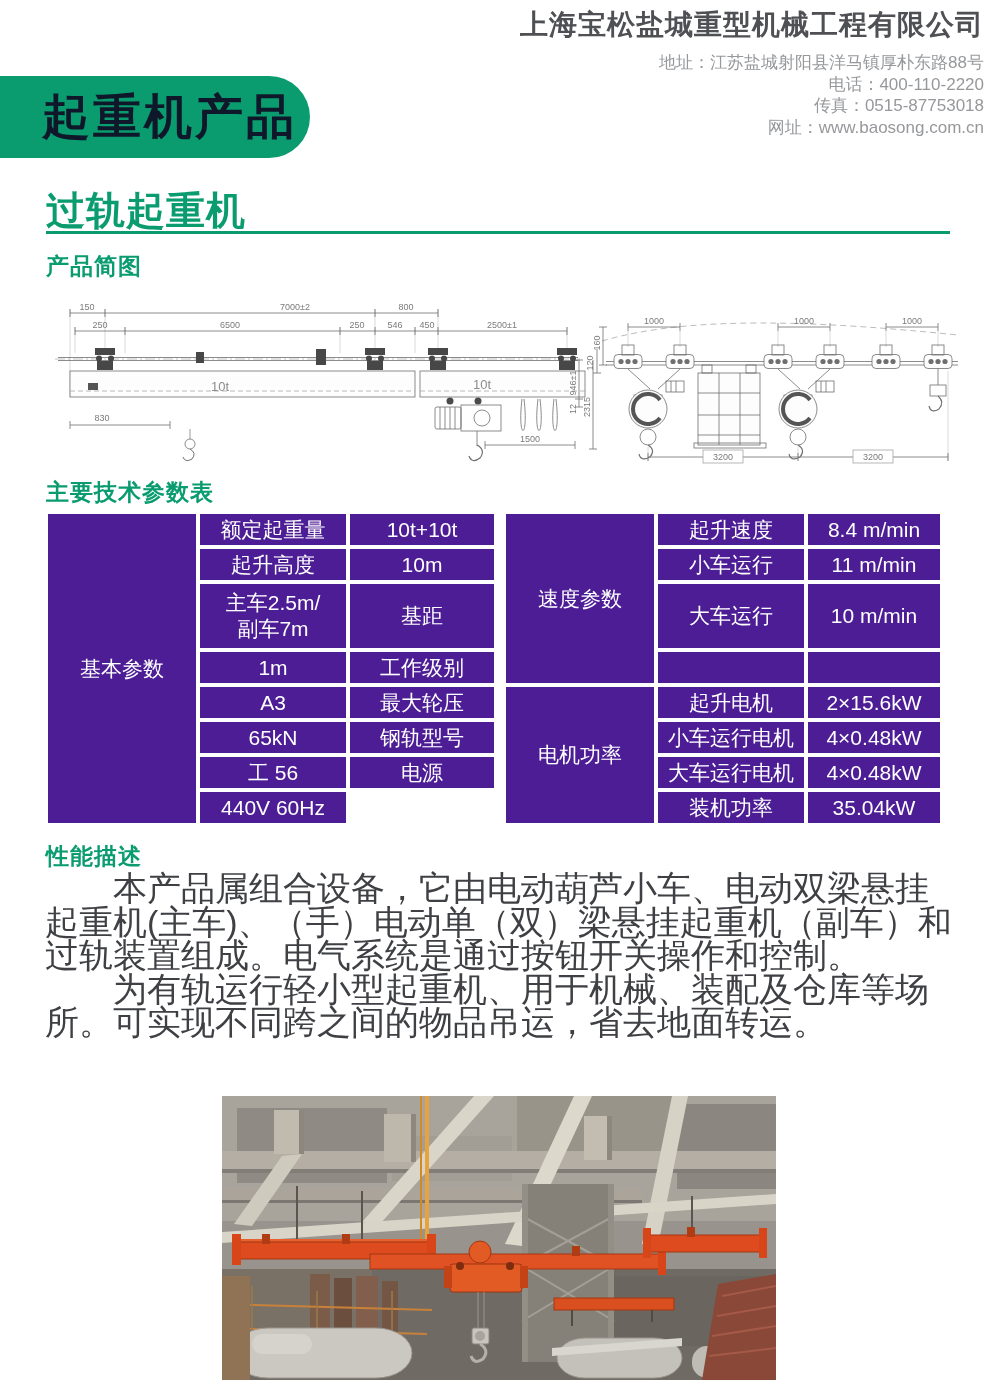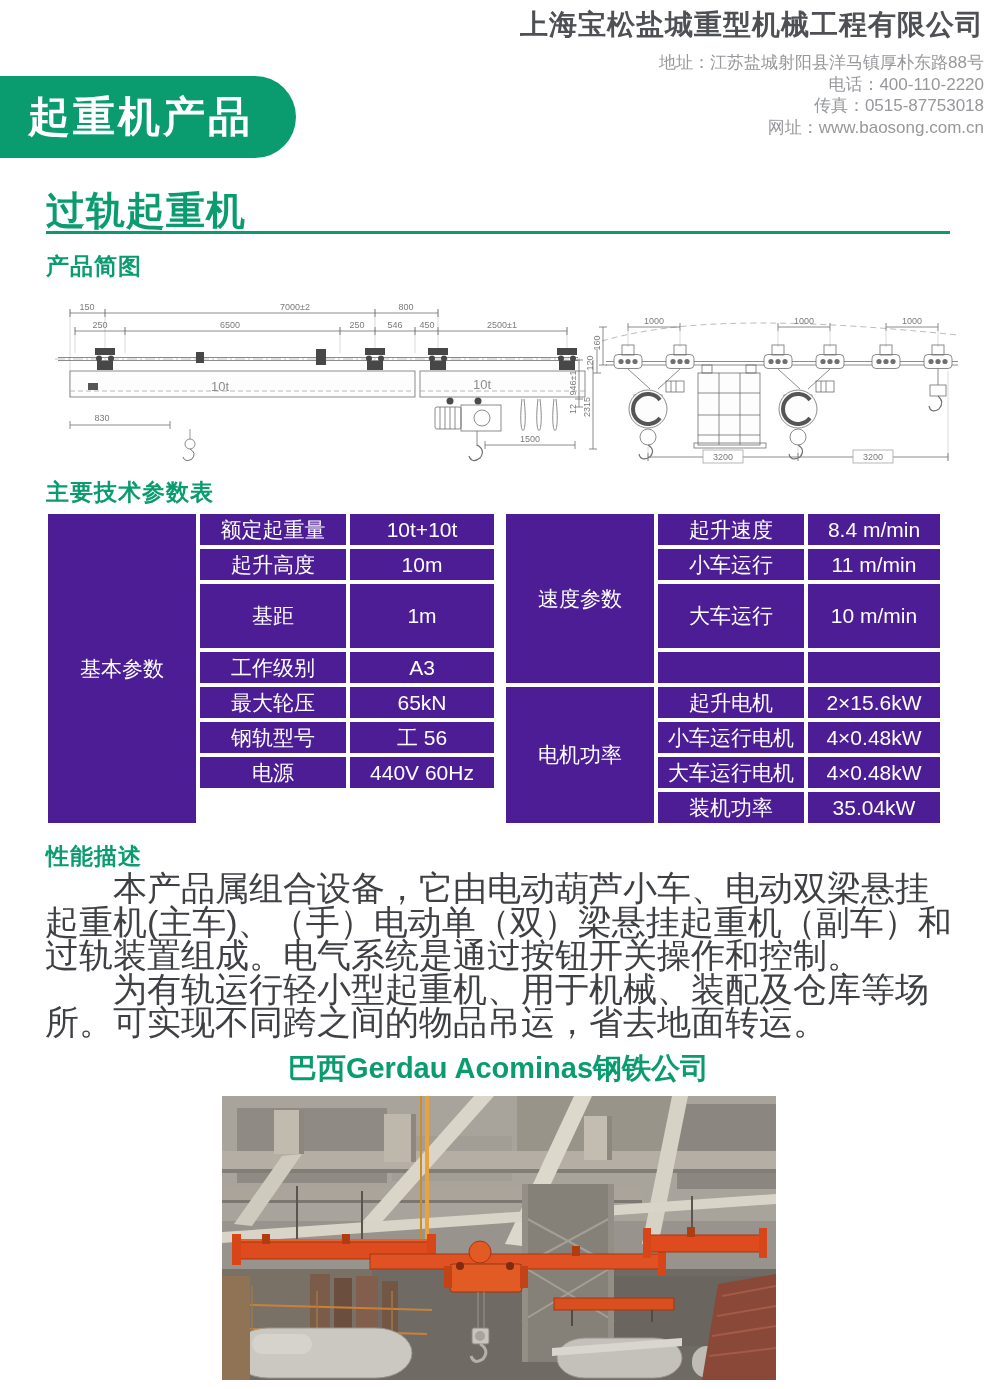--- a/index.html
+++ b/index.html
@@ -5,22 +5,22 @@
   html,body{margin:0;padding:0;background:#ffffff;font-family:"Liberation Sans",sans-serif;}
   #page{position:relative;width:997px;height:1389px;background:#fff;overflow:hidden;}
 
   
   .contact{position:absolute;top:6px;right:13px;text-align:right;}
   .company{font-size:28px;font-weight:bold;color:#4f5054;letter-spacing:1px;margin-bottom:8px;}
   .contact-line{font-size:17px;color:#96989b;line-height:21.5px;}
 
   
   .badge{position:absolute;left:0;top:76px;width:268px;height:82px;background:#0a9c6f;
-         border-radius:0 41px 41px 0;color:#ffffff;font-size:42px;font-weight:bold;
-         display:flex;align-items:center;padding-left:28px;letter-spacing:3px;}
+         border-radius:0 41px 41px 0;color:#0f172a;font-size:48px;font-weight:bold;
+         display:flex;align-items:center;padding-left:42px;letter-spacing:3px;}
 
   .product-title{position:absolute;left:46px;top:184px;font-size:39px;font-weight:bold;color:#0a9c6f;letter-spacing:1px;}
   .rule{position:absolute;left:46px;top:231px;width:904px;height:3px;background:#0a9c6f;}
   .sec{position:absolute;left:46px;font-size:23px;font-weight:bold;color:#0a9c6f;letter-spacing:1px;}
   #sec-diagram{top:251px;}
   #sec-params{top:477px;text-align:center;}
   #sec-perf{top:841px;}
 
   .diagram-wrap{position:absolute;left:30px;top:297px;width:935px;height:176px;}
   .diagram-wrap svg{display:block;}
@@ -316,20 +316,22 @@
 
   <div class="sec" id="sec-params">主要技术参数表</div>
 
   <div class="spec-table">
     <div class="spec-left">
       <div class="cell g-basic">基本参数</div>
       <div class="cell">额定起重量</div>
       <div class="cell">10t+10t</div>
       <div class="cell">起升高度</div>
       <div class="cell">10m</div>
+      <div class="cell">主车2.5m/
+副车7m</div>
       <div class="cell">基距</div>
       <div class="cell">1m</div>
       <div class="cell">工作级别</div>
       <div class="cell">A3</div>
       <div class="cell">最大轮压</div>
       <div class="cell">65kN</div>
       <div class="cell">钢轨型号</div>
       <div class="cell">工 56</div>
       <div class="cell">电源</div>
       <div class="cell">440V 60Hz</div>
@@ -356,21 +358,20 @@
     </div>
   </div>
 
   <div class="sec" id="sec-perf">性能描述</div>
 
   <div class="perf-text">
     <p>本产品属组合设备，它由电动葫芦小车、电动双梁悬挂起重机(主车)、（手）电动单（双）梁悬挂起重机（副车）和过轨装置组成。电气系统是通过按钮开关操作和控制。</p>
     <p>为有轨运行轻小型起重机、用于机械、装配及仓库等场所。可实现不同跨之间的物品吊运，省去地面转运。</p>
   </div>
 
-  <div class="case-title">巴西Gerdau Acominas钢铁公司</div>
 
   <div class="photo-wrap">
     <svg width="554" height="284" viewBox="0 0 554 284">
       <rect x="0" y="0" width="554" height="284" fill="#98948d"></rect>
 
       <rect x="0" y="0" width="554" height="125" fill="#a8a39b"></rect>
       <rect x="15" y="12" width="150" height="75" fill="#8f8a83"></rect>
       <rect x="295" y="0" width="170" height="62" fill="#999489"></rect>
       <rect x="455" y="8" width="99" height="85" fill="#8b867f"></rect>
       <rect x="170" y="40" width="120" height="45" fill="#a29d95"></rect>

